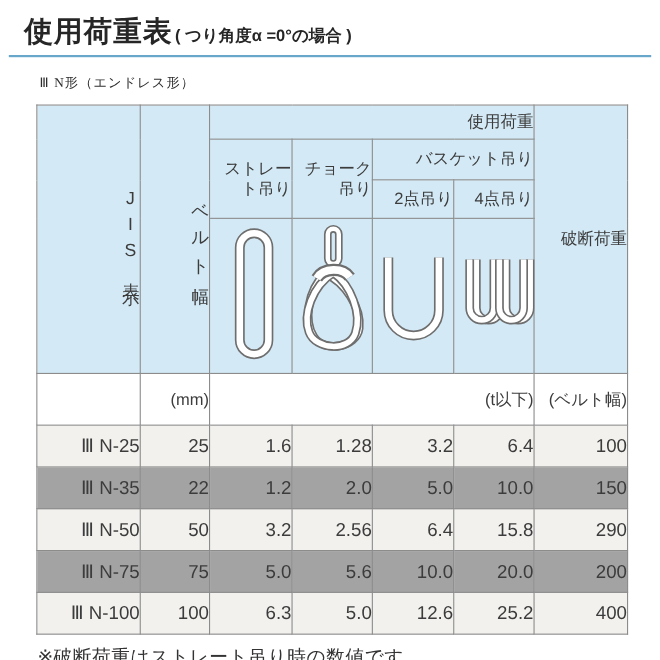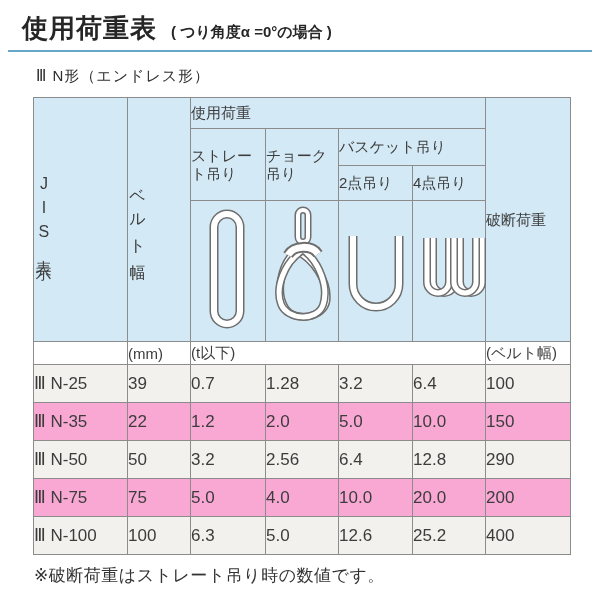--- a/index.html
+++ b/index.html
@@ -27,58 +27,59 @@
   .page-title {
     font-size: 26px;
     font-weight: bold;
     color: #262626;
     letter-spacing: 1px;
   }
   .title-note {
     font-size: 15px;
     font-weight: bold;
     color: #262626;
-    margin-left: 14px;
+    margin-left: 2px;
   }
   .subtitle {
     margin: 15px 0 11px 36px;
-    font-size: 15px;
+    font-size: 12px;
     color: #2e2e2e;
     letter-spacing: 1px;
+    font-family: Liberation Serif, serif;
   }
   table.load-table {
     border-collapse: collapse;
     table-layout: fixed;
     margin-left: 33px;
     width: 537px;
   }
   table.load-table th, table.load-table td {
     border: 1px solid var(--border);
     font-weight: normal;
-    text-align: left;
+    text-align: right;
     vertical-align: middle;
     padding: 0;
     color: var(--text);
   }
   .hdr { background: var(--header_bg); font-size: 15px; line-height: 1.15; }
   .vert-label {
     writing-mode: vertical-rl;
     text-orientation: upright;
     letter-spacing: 7px;
     font-size: 16px;
     display: inline-block;
   }
   .row-a { height: 31px; }
   .row-b { height: 37px; margin-left: 38px; }
   .row-c { height: 35px; }
   .row-icons { height: 141px; }
-  .row-units { height: 23px; }
+  .row-units { height: 47px; }
   .row-units td { font-size: 15px; background: #ffffff; }
   .data-row { height: 38px; }
-  .data-row th, .data-row td { font-size: 17px; background: #f9a8d4; }
+  .data-row th, .data-row td { font-size: 17px; background: #a3a3a3; }
   .data-row.alt th, .data-row.alt td { background: var(--alt_row_bg); }
   .icon-cell { background: var(--header_bg); }
   .footnote {
     margin: 9px 0 0 34px;
     font-size: 17px;
     color: #333333;
     letter-spacing: 0.5px;
   }
 </style>
 </head>
@@ -165,50 +166,50 @@
       </td>
     </tr>
     <tr class="row-units">
       <td></td>
       <td>(mm)</td>
       <td colspan="4">(t以下)</td>
       <td>(ベルト幅)</td>
     </tr>
     <tr class="data-row alt">
       <th>Ⅲ N-25</th>
-      <td>39</td>
-      <td>0.7</td>
+      <td>25</td>
+      <td>1.6</td>
       <td>1.28</td>
       <td>3.2</td>
       <td>6.4</td>
       <td>100</td>
     </tr>
     <tr class="data-row">
       <th>Ⅲ N-35</th>
       <td>22</td>
       <td>1.2</td>
       <td>2.0</td>
       <td>5.0</td>
       <td>10.0</td>
       <td>150</td>
     </tr>
     <tr class="data-row alt">
       <th>Ⅲ N-50</th>
       <td>50</td>
       <td>3.2</td>
       <td>2.56</td>
       <td>6.4</td>
-      <td>12.8</td>
+      <td>15.8</td>
       <td>290</td>
     </tr>
     <tr class="data-row">
       <th>Ⅲ N-75</th>
       <td>75</td>
       <td>5.0</td>
-      <td>4.0</td>
+      <td>5.6</td>
       <td>10.0</td>
       <td>20.0</td>
       <td>200</td>
     </tr>
     <tr class="data-row alt">
       <th>Ⅲ N-100</th>
       <td>100</td>
       <td>6.3</td>
       <td>5.0</td>
       <td>12.6</td>

